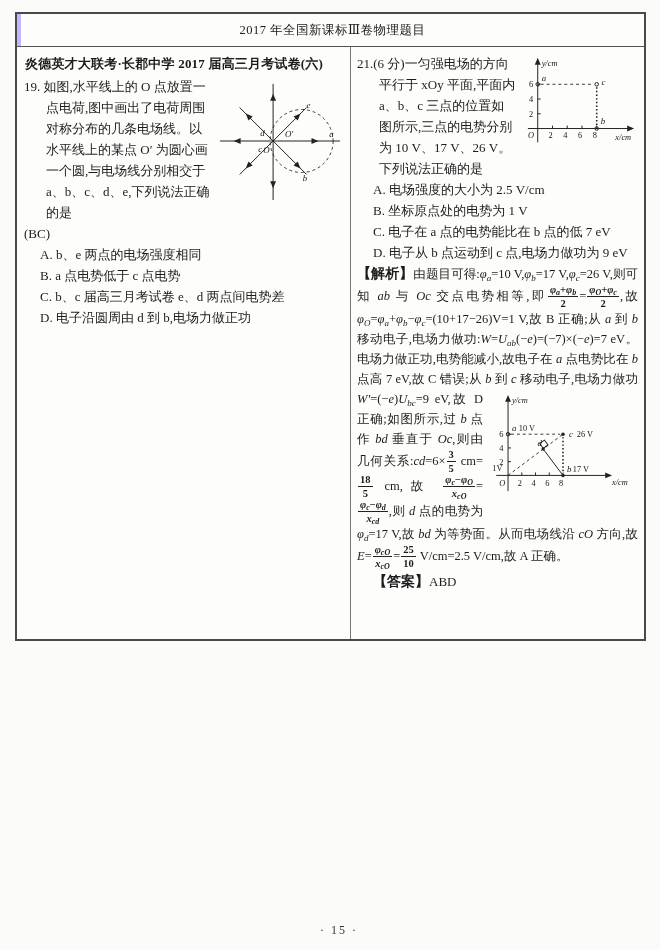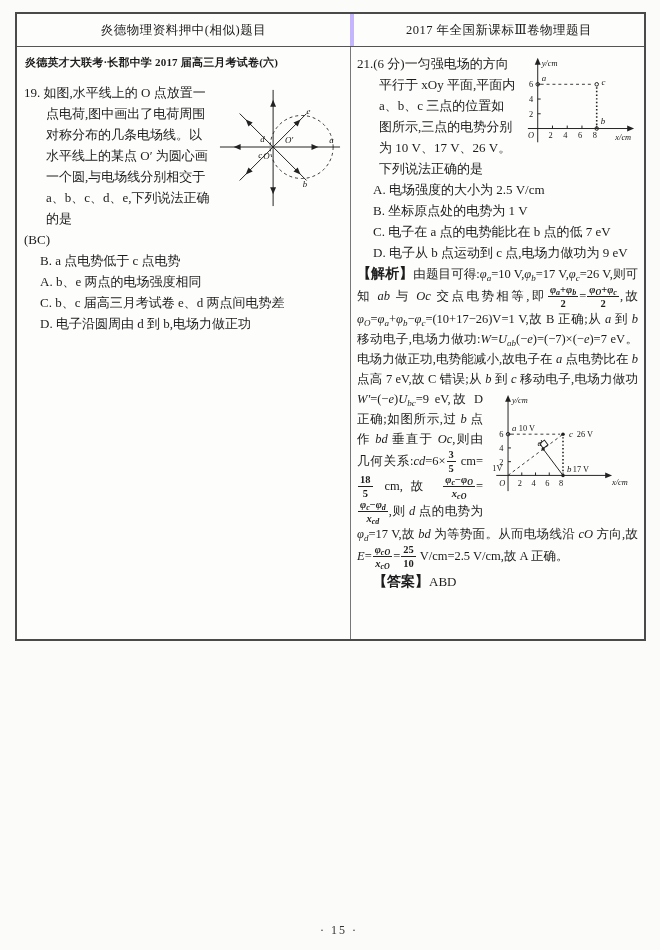--- a/index.html
+++ b/index.html
@@ -18,21 +18,21 @@
   .th {
     flex:0 0 333px; display:flex; align-items:center; justify-content:center;
     font-size:12.5px; letter-spacing:.5px;
   }
   .th-right { flex:1; border-left:4px solid #c4b5fd; }
   .tbody { display:flex; height:592px; overflow:hidden; }
   .cell { overflow:hidden; }
   .cell-left  { flex:0 0 333px; padding:7px 8px 4px 7px; }
   .cell-right { flex:1; border-left:1px solid #777; padding:6px 6px 4px 6px; }
 
-  .col-title { font-weight:bold; font-size:11px; margin:1px 0 12px 1px; letter-spacing:.2px; }
+  .col-title { font-weight:bold; font-size:13px; margin:1px 0 3px 1px; letter-spacing:.2px; }
 
   .stem, .opt, .bc, .ana, .ansline { font-size:13px; line-height:21px; }
   .hang { padding-left:22px; text-indent:-22px; }
   .opt  { padding-left:16px; }
   .bc   { text-align:left; padding-right:12px; }
 
   .figwrap { float:right; }
   .fig19  { float:right; margin:0 0 2px 4px; }
   .fig21a { margin:2px 0 2px 5px; }
   .fig21b { margin:2px 0 3px 5px; }
@@ -61,23 +61,20 @@
   .pageno {
     position:absolute; bottom:12px; left:9px; width:100%;
     text-align:center; font-size:12px; color:#333; letter-spacing:2px;margin-top:28px;
   }
 </style>
 </head>
 <body>
 
 <div class="sheet">
   <div class="thead">
-    <div class="th">
-      <span>炎德物理资料押中(相似)题目</span>
-    </div>
     <div class="th th-right">
       <span>2017 年全国新课标Ⅲ卷物理题目</span>
     </div>
   </div>
 
   <div class="tbody">
 
     <div class="cell cell-left">
       <div class="col-title">炎德英才大联考·长郡中学 2017 届高三月考试卷(六)</div>
 
@@ -109,22 +106,22 @@
                 <text x="92" y="32">e</text>
                 <text x="88" y="107">b</text>
                 <text x="45" y="61">d</text>
                 <text x="43" y="77">c</text>
               </g>
             </svg>
           </span>
           <span>19. 如图,水平线上的 O 点放置一点电荷,图中画出了电荷周围对称分布的几条电场线。以水平线上的某点 O′ 为圆心画一个圆,与电场线分别相交于 a、b、c、d、e,下列说法正确的是</span>
         </p>
         <div class="bc">(BC)</div>
+        <div class="opt">A. b、e 两点的电场强度相同</div>
         <div class="opt">B. a 点电势低于 c 点电势</div>
-        <div class="opt">A. b、e 两点的电场强度相同</div>
         <div class="opt">C. b、c 届高三月考试卷 e、d 两点间电势差</div>
         <div class="opt">D. 电子沿圆周由 d 到 b,电场力做正功</div>
       </div>
     </div>
 
     <div class="cell cell-right">
       <div>
         <p class="stem hang">
           <span class="figwrap fig21a">
             <svg width="116" height="92" viewBox="0 0 118 92">

